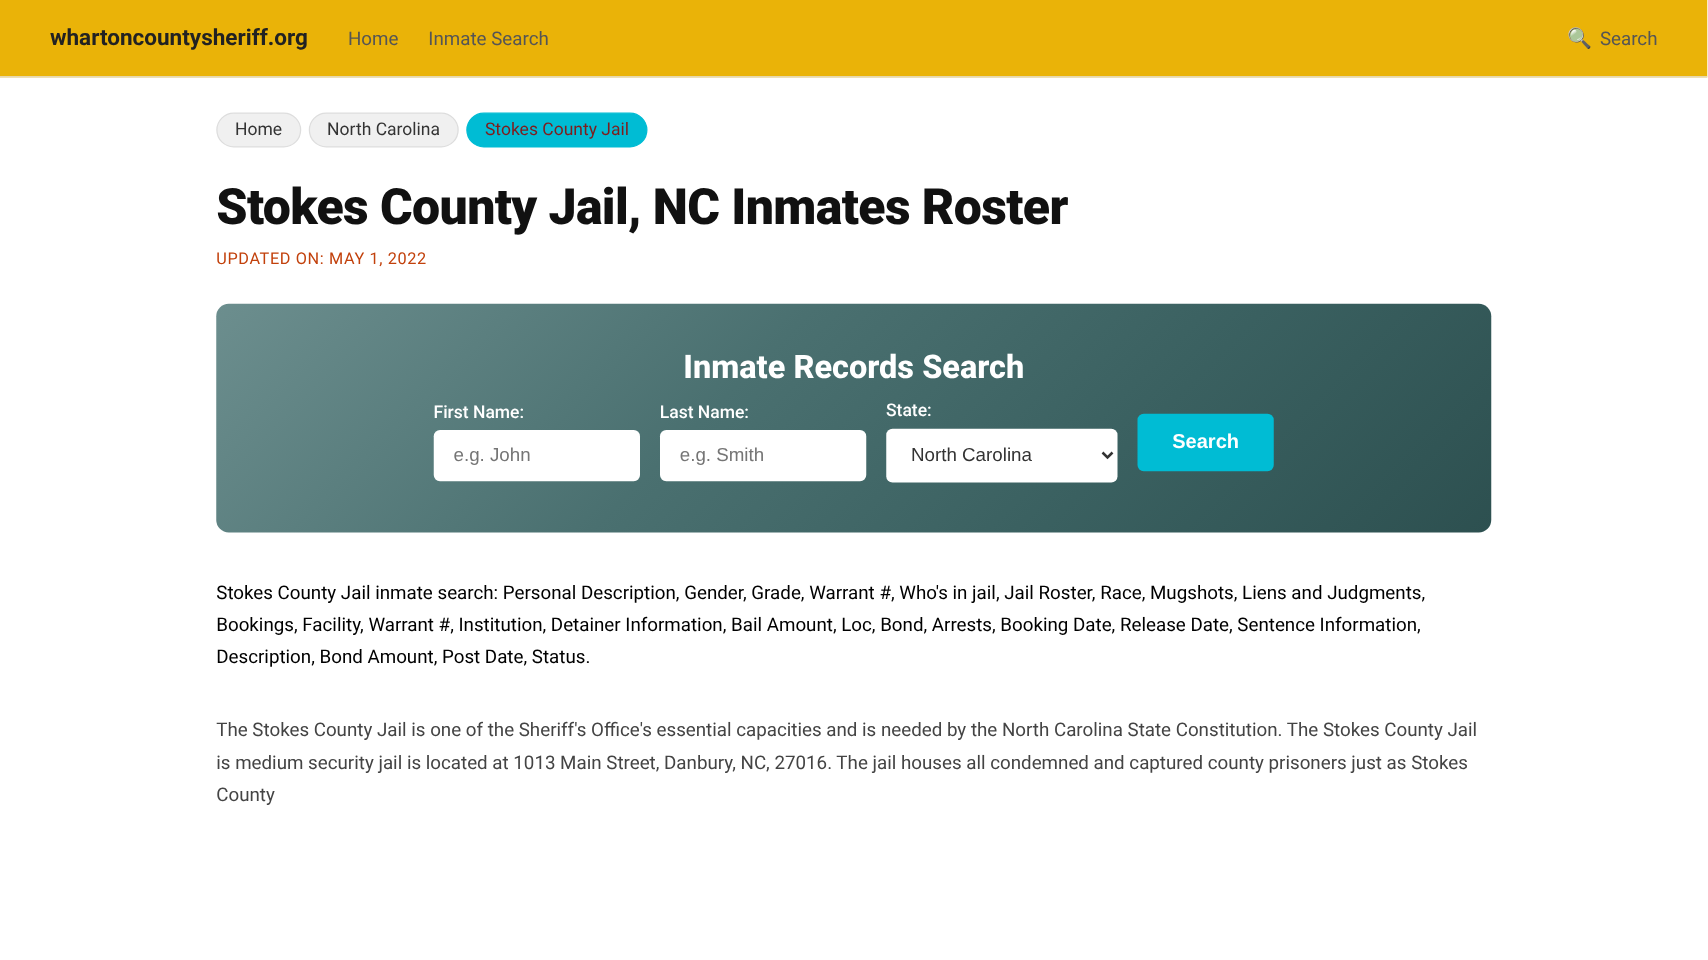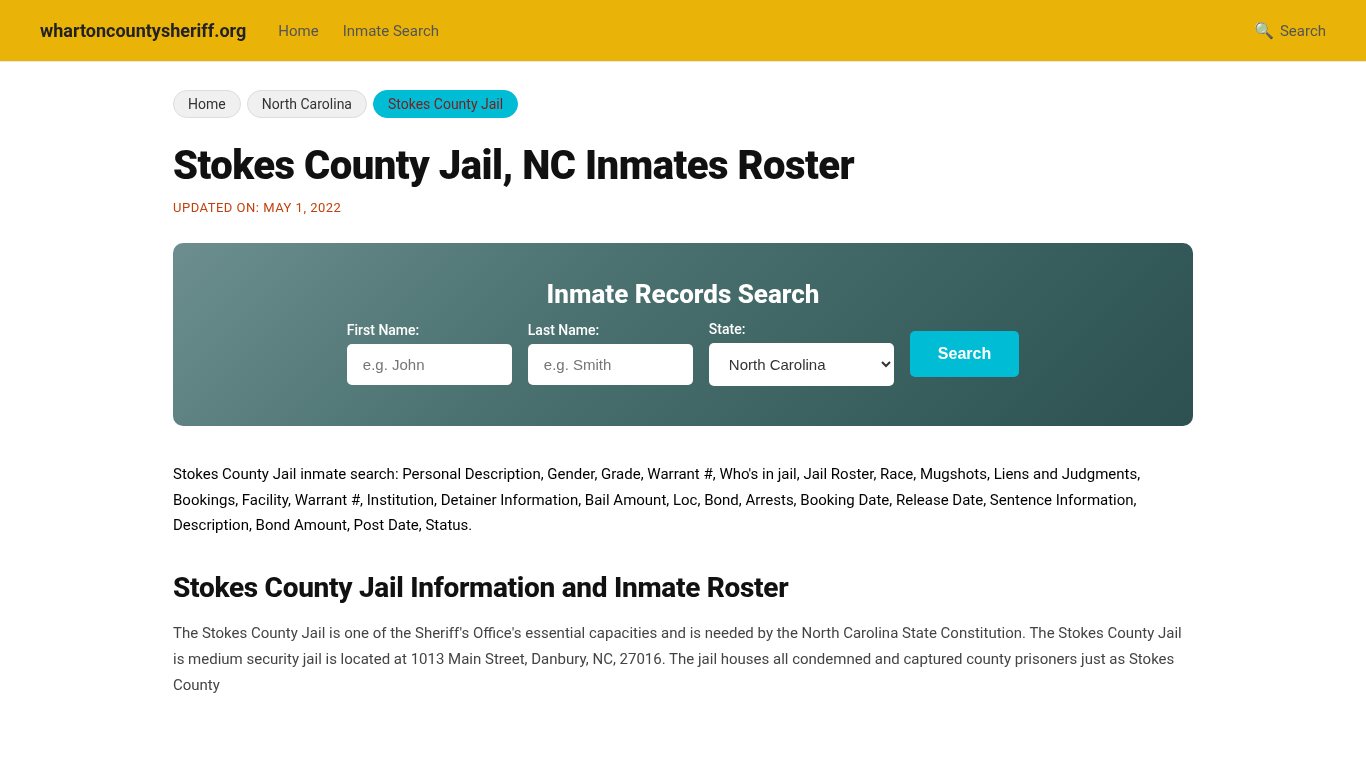--- a/index.html
+++ b/index.html
@@ -244,17 +244,16 @@
           <option>Georgia</option>
           <option>Texas</option>
         </select>
       </div>
       <button class="btn-search">Search</button>
     </div>
   </div>
 
   <p class="description-text">Stokes County Jail inmate search: Personal Description, Gender, Grade, Warrant #, Who's in jail, Jail Roster, Race, Mugshots, Liens and Judgments, Bookings, Facility, Warrant #, Institution, Detainer Information, Bail Amount, Loc, Bond, Arrests, Booking Date, Release Date, Sentence Information, Description, Bond Amount, Post Date, Status.</p>
 
-  <h2 class="section-title">Stokes County Jail Information and Inmate Roster</h2>
 
   <p class="section-text">The Stokes County Jail is one of the Sheriff's Office's essential capacities and is needed by the North Carolina State Constitution. The Stokes County Jail is medium security jail is located at 1013 Main Street, Danbury, NC, 27016. The jail houses all condemned and captured county prisoners just as Stokes County</p>
 
 </div>
 
 </body></html>

